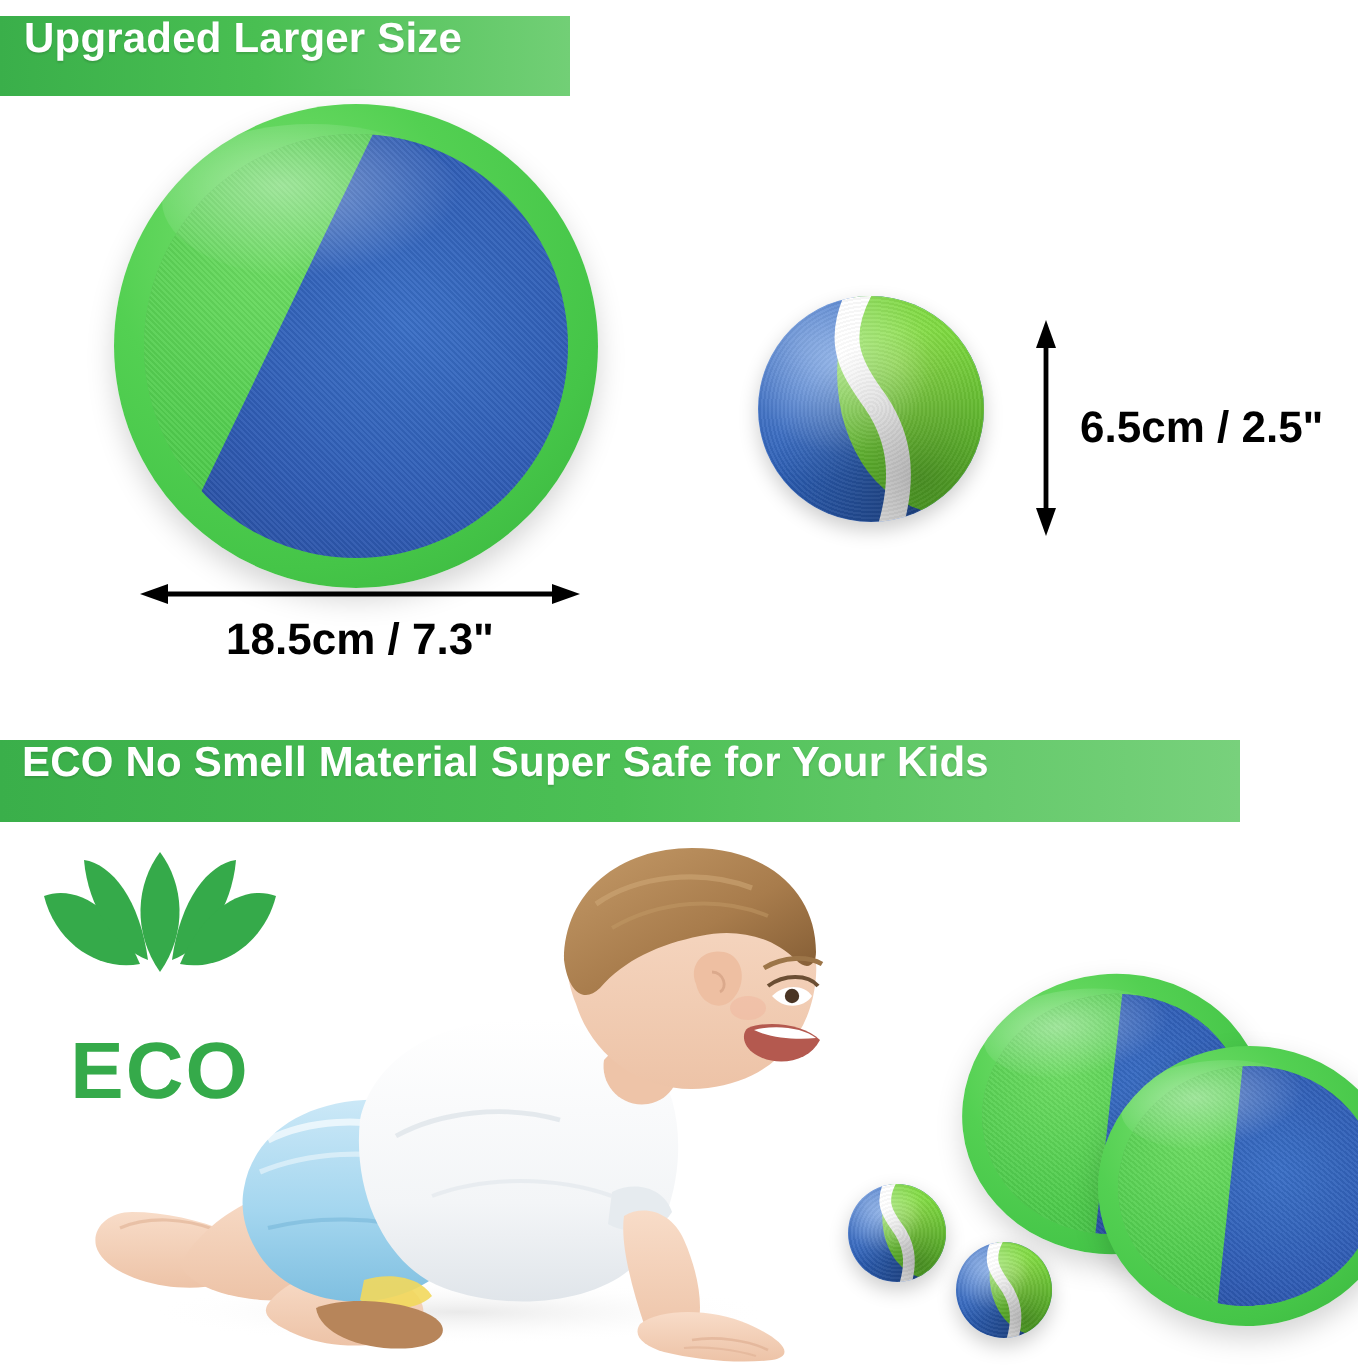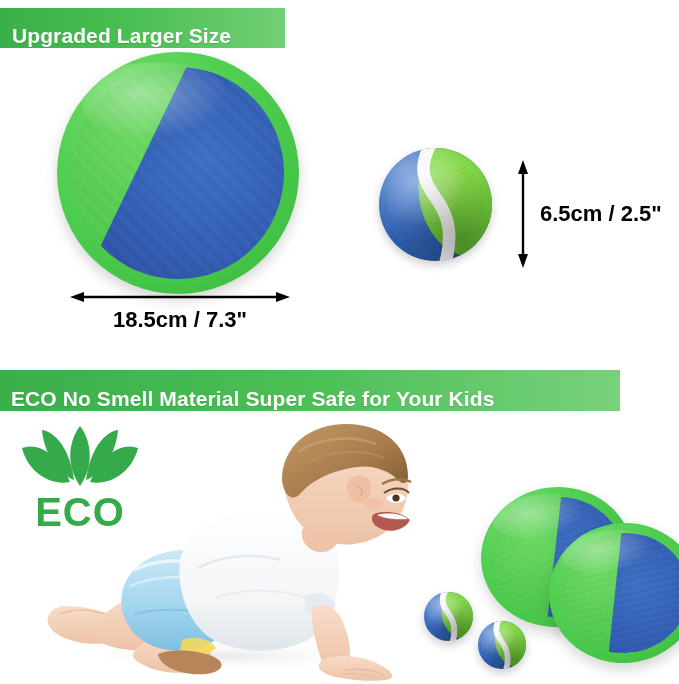--- a/index.html
+++ b/index.html
@@ -22,21 +22,21 @@
     left: 0; top: 0;
     width: 679px;
     height: 684px;
     background: #ffffff;
   }
 
   
   .banner {
     position: absolute;
     display: flex;
-    align-items: flex-end;
+    align-items: flex-start;
     box-sizing: border-box;
   }
   .banner-text {
     color: #ffffff;
     font-weight: bold;
     letter-spacing: 0.1px;
     text-shadow: 0 1px 1px rgba(0,0,0,0.13);
     white-space: nowrap;
   }
 
@@ -213,20 +213,21 @@
   }
   #eco-leaves { width: 124px; height: 66px; display: block; }
   #eco-word {
     width: 124px;
     text-align: center;
     color: #35aa4a;
     font-size: 40px;
     font-weight: bold;
     letter-spacing: 1px;
     line-height: 44px;
+    margin-top: 24px;
   }
 
   
   #baby-photo {
     position: absolute;
     left: 30px;
     top: 418px;
     width: 395px;
     height: 266px;
   }

